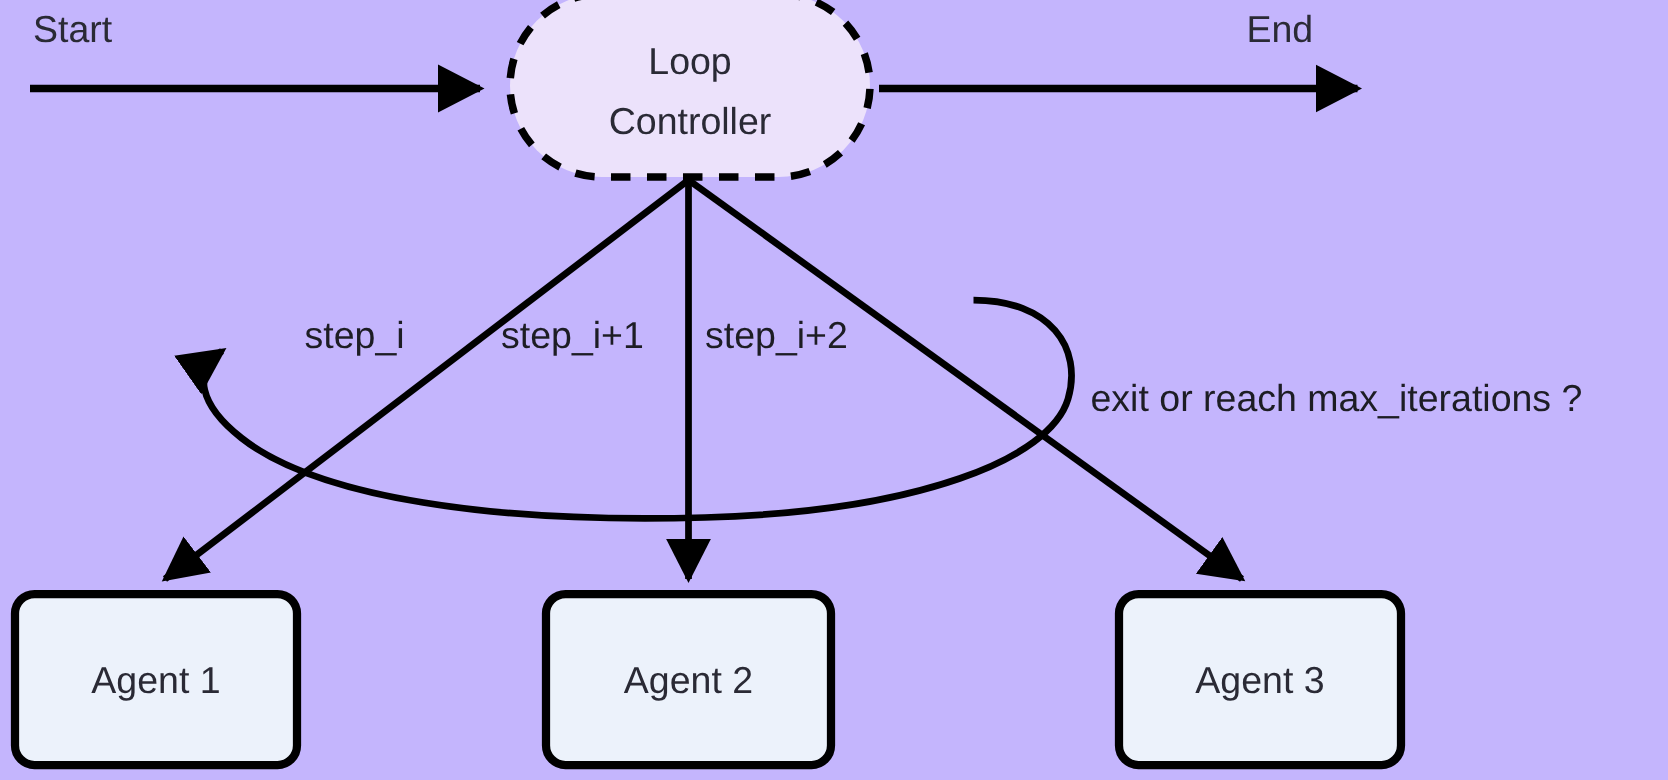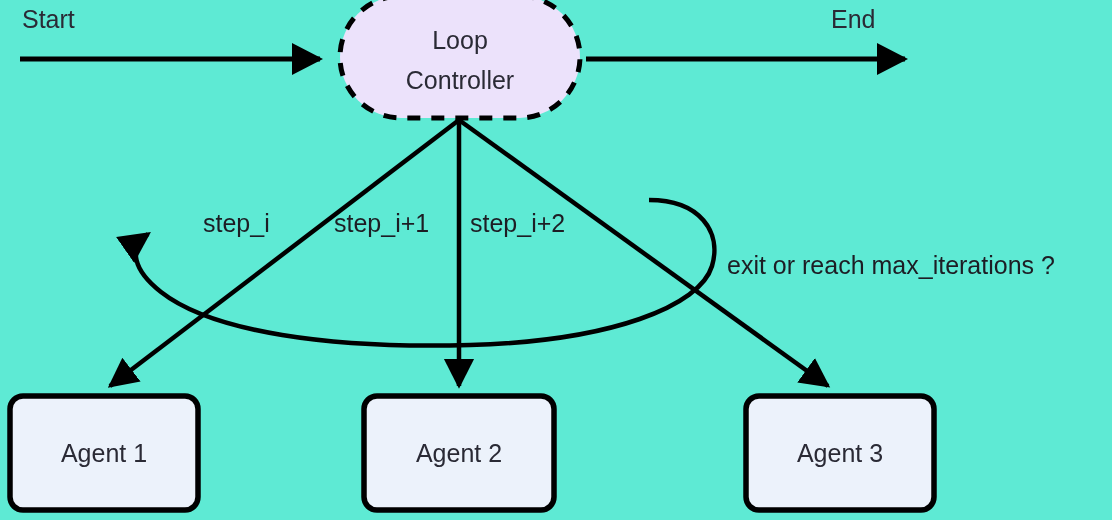--- a/index.html
+++ b/index.html
@@ -7,21 +7,21 @@
     padding: 0;
     background: #ffffff;
   }
   body {
     font-family: "Liberation Sans", sans-serif;
   }
   #diagram-root {
     position: relative;
     width: 1112px;
     height: 520px;
-    background: #5eead4;
+    background: #c4b5fd;
     overflow: hidden;
   }
   svg#flow-svg {
     display: block;
     width: 1112px;
     height: 520px;
   }
   .node-label {
     font-family: "Liberation Sans", sans-serif;
     font-size: 25px;

